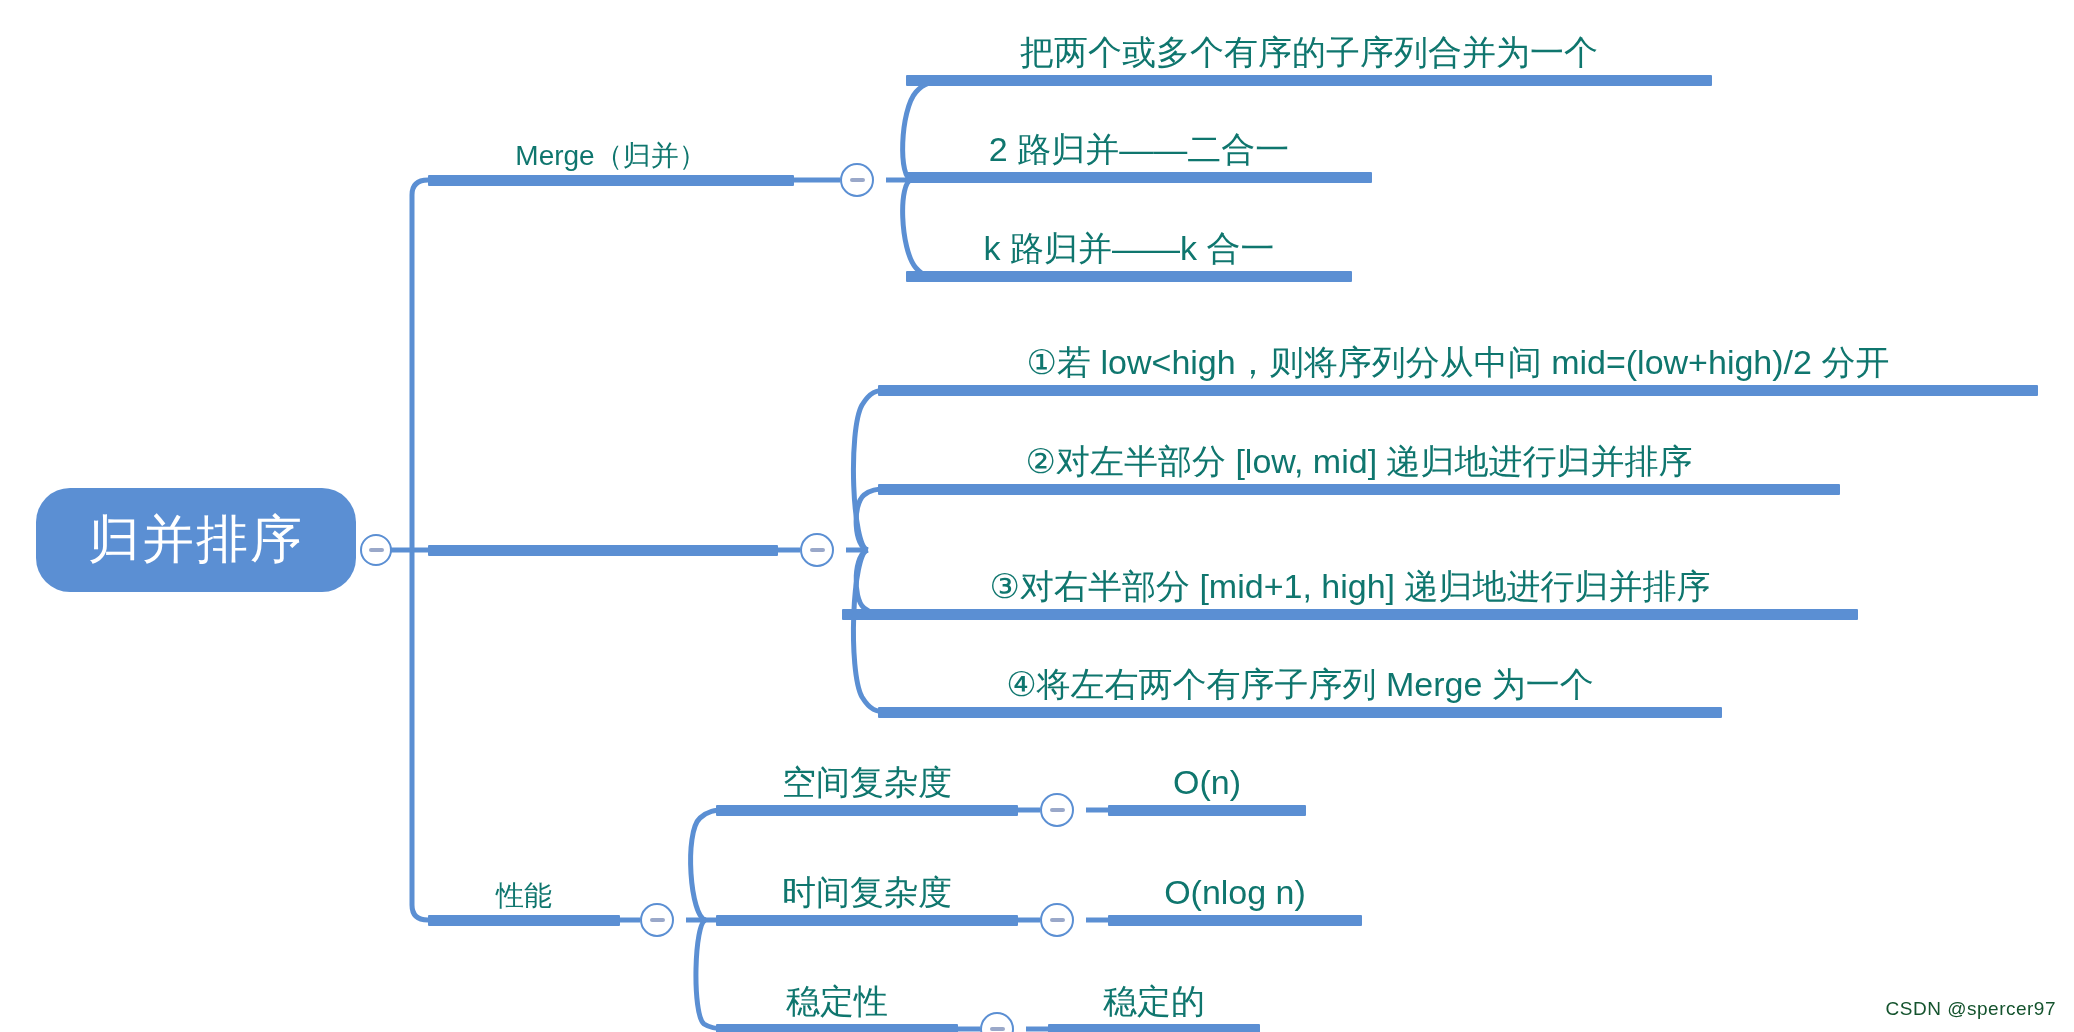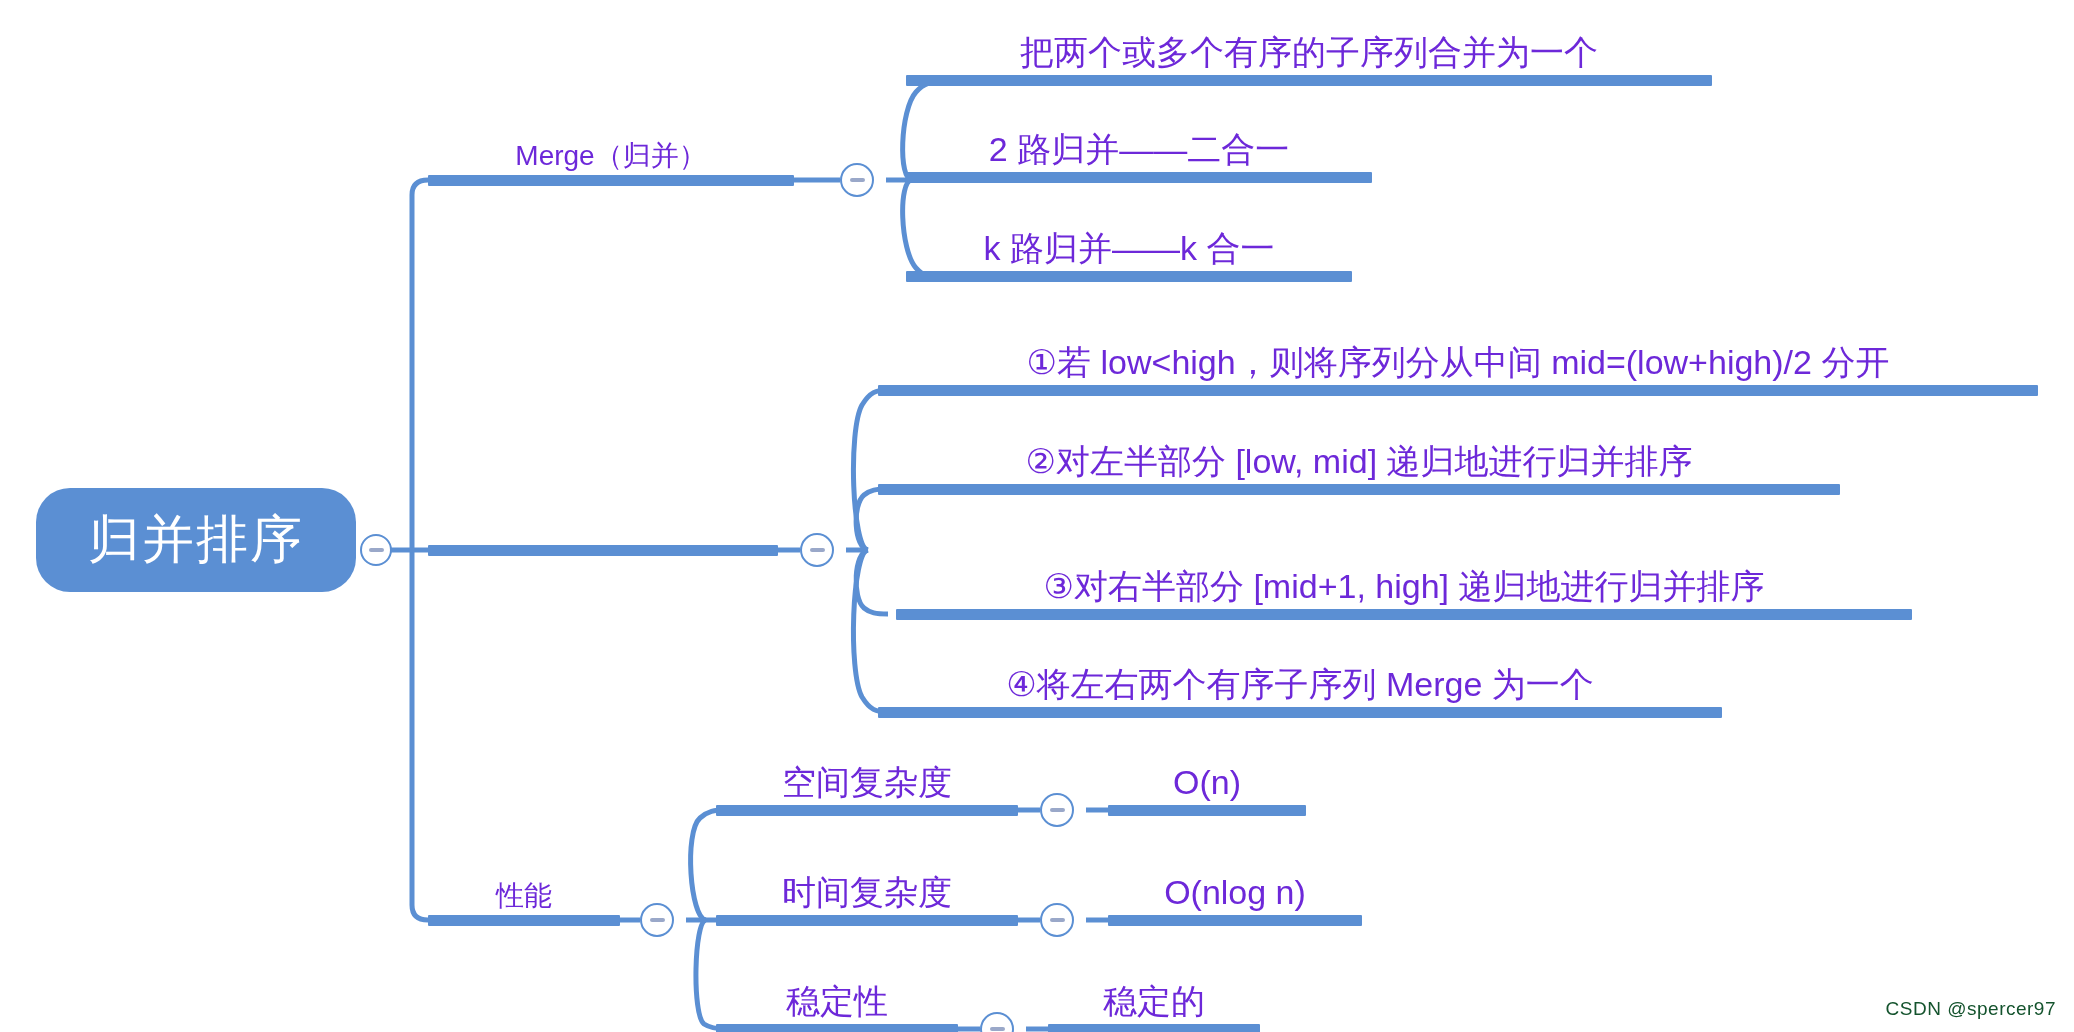--- a/index.html
+++ b/index.html
@@ -47,21 +47,21 @@
   
   .topic {
     position: absolute;
     box-sizing: border-box;
     display: flex;
     flex-direction: column;
     justify-content: flex-end;
   }
   .topic .label {
     font-size: 34px;
-    color: #6d28d9;
+    color: #0f766e;
     line-height: 1.12;
     white-space: nowrap;
     padding: 0 6px 4px 6px;
     text-align: center;
   }
   .topic .bar {
     height: 11px;
     background: #5B8FD3;
     border-radius: 1px;
     width: 100%;
@@ -202,21 +202,21 @@
   <div class="topic lvl3" style="left:878px; top:318px; width:1160px; height:78px;justify-content:flex-end;">
     <div class="label">①若 low&lt;high，则将序列分从中间 mid=(low+high)/2 分开</div>
     <div class="bar"></div>
   </div>
 
   <div class="topic lvl3" style="left:878px; top:417px; width:962px; height:78px;">
     <div class="label">②对左半部分 [low, mid] 递归地进行归并排序</div>
     <div class="bar"></div>
   </div>
 
-  <div class="topic lvl3" style="left:896px; top:542px; width:1016px; height:78px;">
+  <div class="topic lvl3" style="left:842px; top:542px; width:1016px; height:78px;">
     <div class="label">③对右半部分 [mid+1, high] 递归地进行归并排序</div>
     <div class="bar"></div>
   </div>
 
   <div class="topic lvl3" style="left:878px; top:640px; width:844px; height:78px;">
     <div class="label">④将左右两个有序子序列 Merge 为一个</div>
     <div class="bar"></div>
   </div>
 
   <div class="topic lvl2" style="left:428px; top:848px; width:192px; height:78px;">

